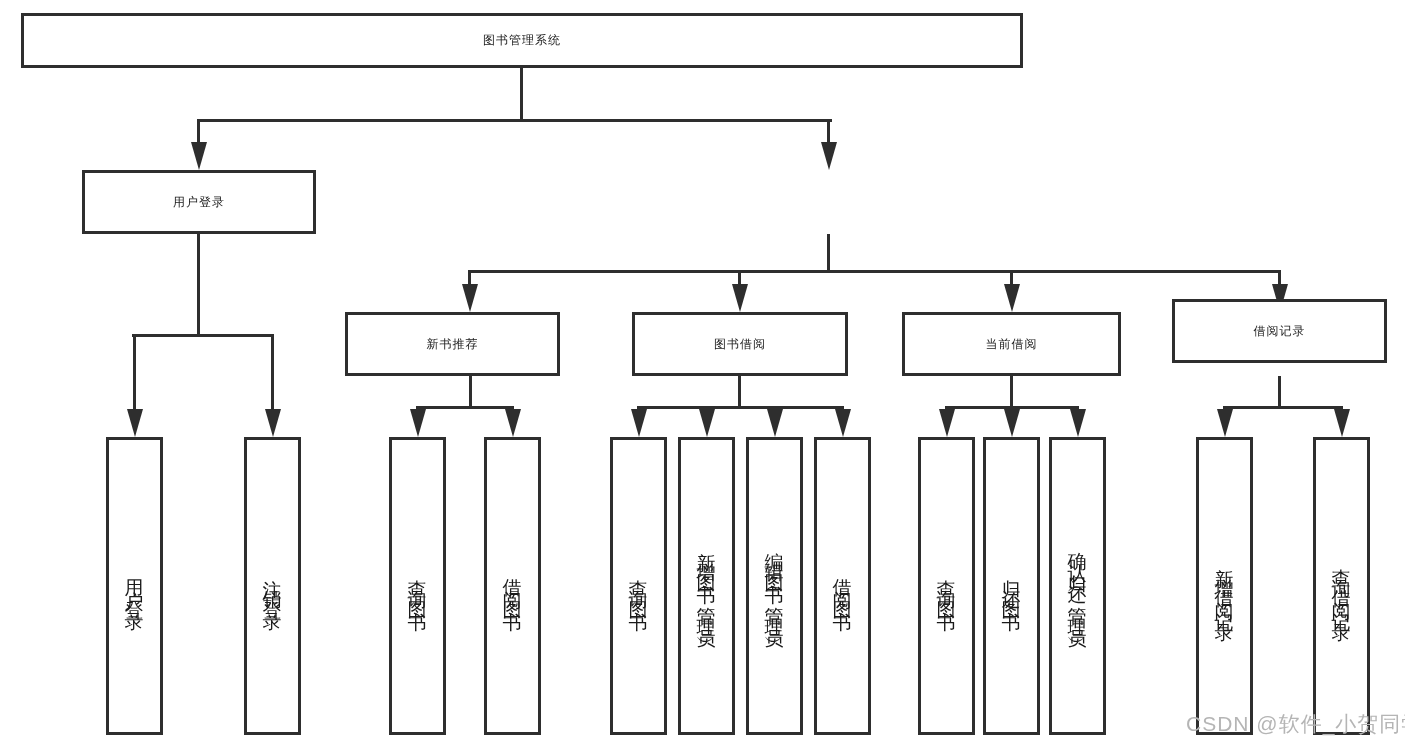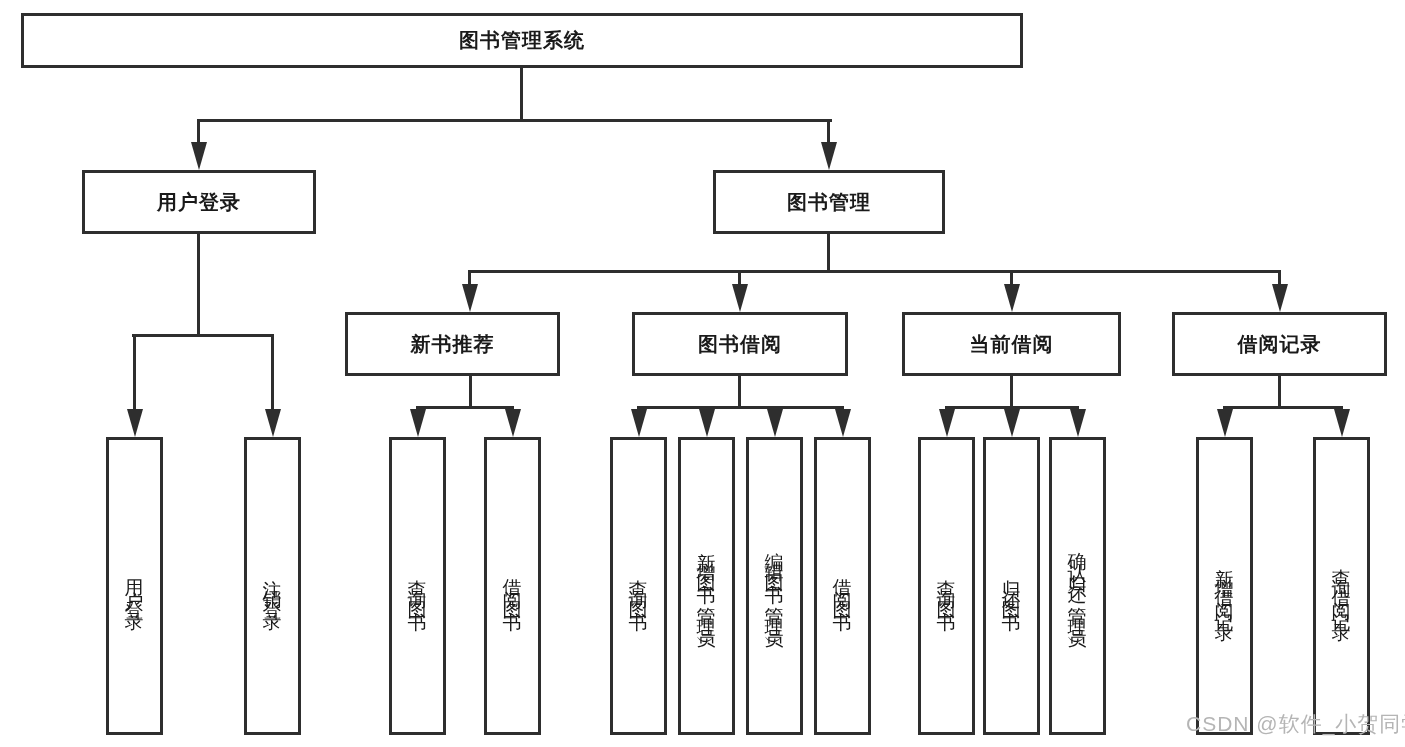--- a/index.html
+++ b/index.html
@@ -7,21 +7,21 @@
   #canvas {
     position:relative; width:1405px; height:747px;
     background:#ffffff; overflow:hidden;
   }
   .box {
     position:absolute; box-sizing:border-box;
     border:3px solid #2e2e2e; background:#ffffff;
     display:flex; align-items:center; justify-content:center;
     color:#1a1a1a;
   }
-  .hbox { font-size:20px; letter-spacing:1px;font-weight:bold; }
+  .hbox { font-size:12px; letter-spacing:1px; }
   .leaf .vtext {
     writing-mode:vertical-rl; text-orientation:mixed;
     font-size:19px; line-height:1; letter-spacing:11px;
     color:#1a1a1a; white-space:nowrap;
   }
   .vline, .hline, .drop { position:absolute; background:#2e2e2e; }
   .vline { width:3px; }
   .hline { height:3px; }
   .drop  { width:3px; }
   .drop::after {
@@ -46,41 +46,38 @@
   </div>
 
   <div class="vline" style="left:520px;top:68px;height:53px"></div>
   <div class="hline" style="left:197px;top:119px;width:635px"></div>
   <div class="drop" style="left:197px;top:119px;height:25px"></div>
   <div class="drop" style="left:827px;top:119px;height:25px"></div>
 
   <div class="box hbox" style="left:82px;top:170px;width:234px;height:64px">
     <span>用户登录</span>
   </div>
-  <div class="box hbox" style="left:713px;top:170px;width:232px;height:64px">
-    <span>图书管理</span>
-  </div>
 
   <div class="vline" style="left:827px;top:234px;height:39px"></div>
   <div class="hline" style="left:468px;top:270px;width:813px"></div>
   <div class="drop" style="left:468px;top:270px;height:16px"></div>
   <div class="drop" style="left:738px;top:270px;height:16px"></div>
   <div class="drop" style="left:1010px;top:270px;height:16px"></div>
   <div class="drop" style="left:1278px;top:270px;height:16px"></div>
 
   <div class="box hbox" style="left:345px;top:312px;width:215px;height:64px">
     <span>新书推荐</span>
   </div>
   <div class="box hbox" style="left:902px;top:312px;width:219px;height:64px">
     <span>当前借阅</span>
   </div>
   <div class="box hbox" style="left:632px;top:312px;width:216px;height:64px">
     <span>图书借阅</span>
   </div>
-  <div class="box hbox" style="left:1172px;top:312px;width:215px;height:64px">
+  <div class="box hbox" style="left:1172px;top:299px;width:215px;height:64px">
     <span>借阅记录</span>
   </div>
 
   <div class="vline" style="left:197px;top:234px;height:103px"></div>
   <div class="hline" style="left:132px;top:334px;width:142px"></div>
   <div class="drop" style="left:133px;top:334px;height:77px"></div>
   <div class="drop" style="left:271px;top:334px;height:77px"></div>
 
   <div class="box leaf" style="left:106px;top:437px;width:57px;height:298px">
     <span class="vtext">用户登录</span>

